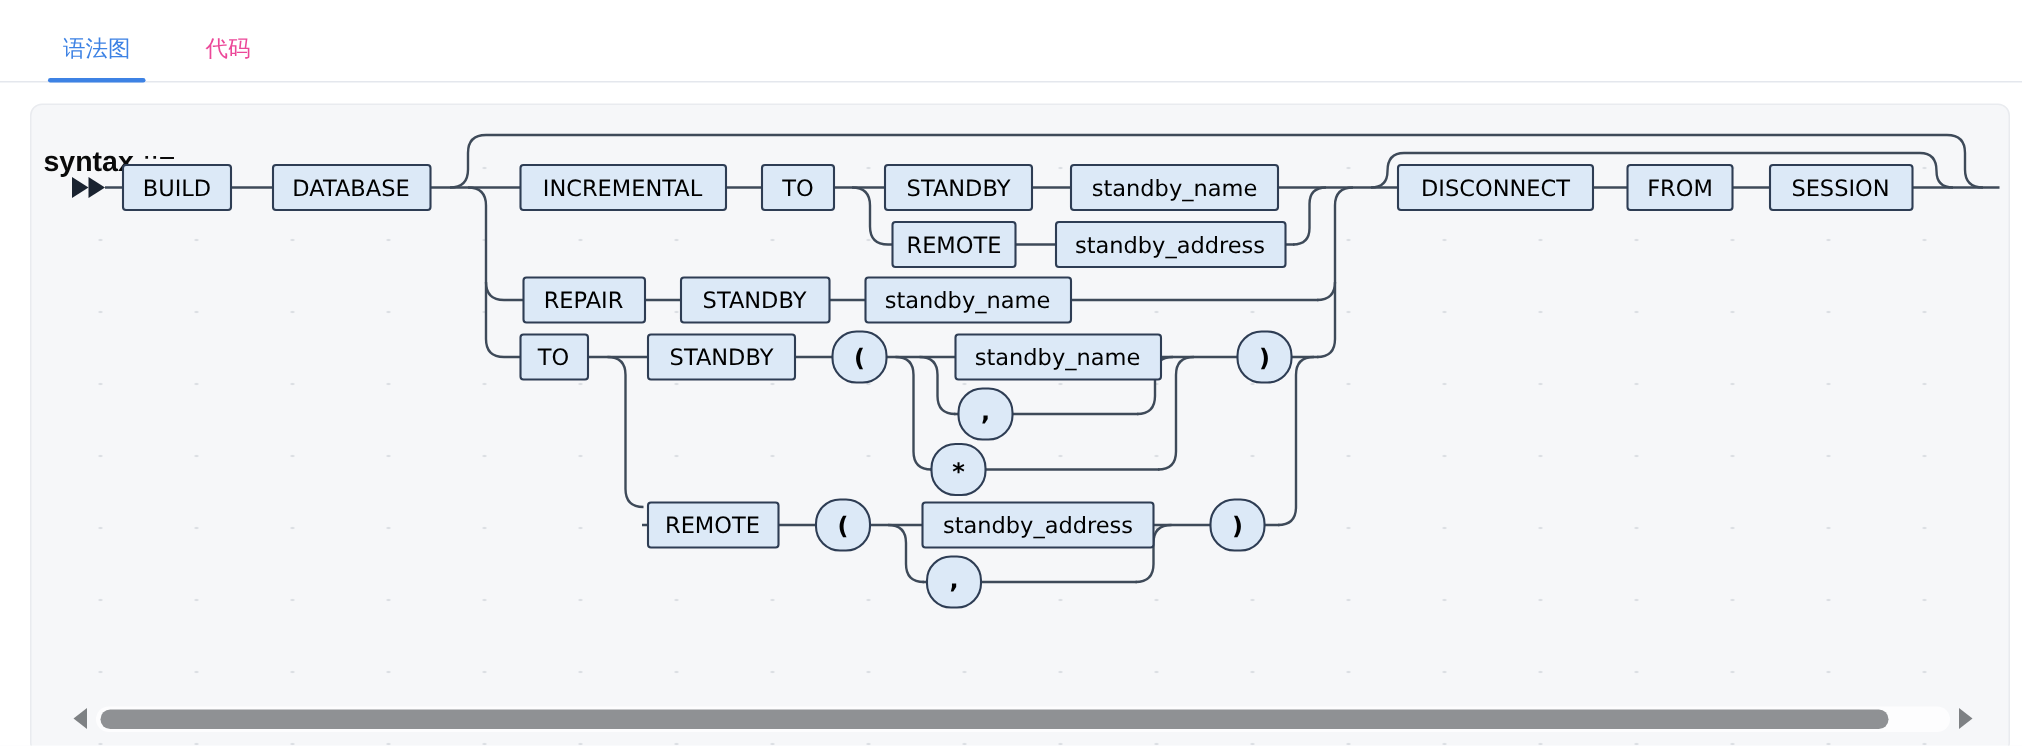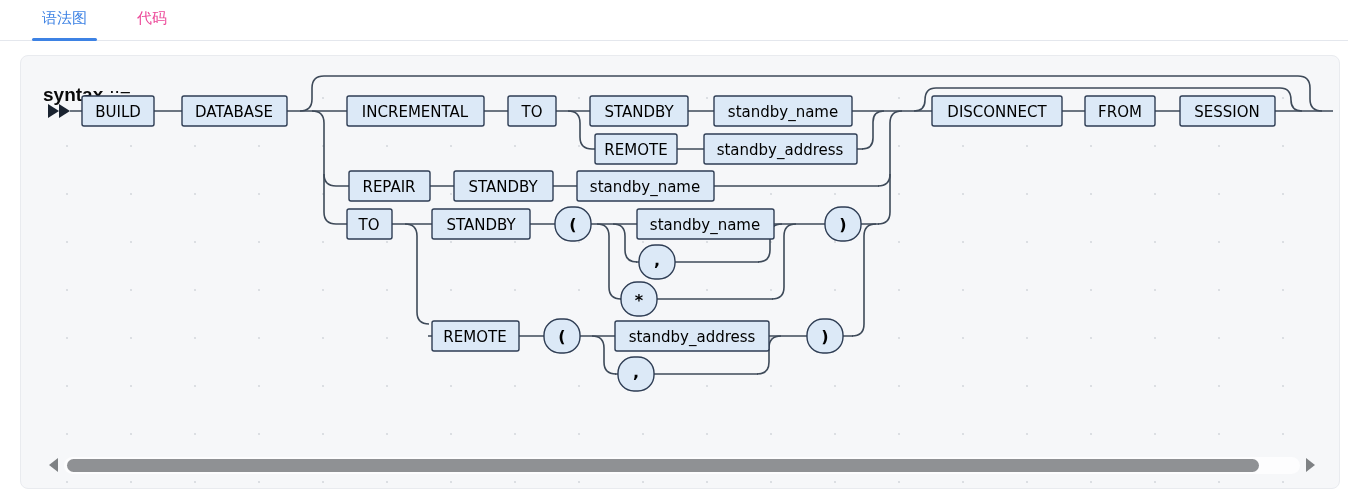--- a/index.html
+++ b/index.html
@@ -1,33 +1,33 @@
 <!DOCTYPE html>
 <html><head>
 <meta charset="utf-8">
 <style>
   * { margin:0; padding:0; box-sizing:border-box; }
   html,body { width:1348px; height:497px; background:#ffffff; overflow:hidden;
               font-family:"Liberation Sans","DejaVu Sans",sans-serif; }
 
   
-  .tabbar { height:41px; border-bottom:1px solid #e4e7ed; display:flex;
+  .tabbar { height:55px; border-bottom:1px solid #e4e7ed; display:flex;
             align-items:flex-end; padding-left:32px; }
   .tab { position:relative; font-size:15px; padding:0 10px 12px 10px; margin-right:30px;
          color:#ec4899; cursor:pointer; }
   .tab.active { color:#3d82e4; font-weight:500; }
   .tab.active::after { content:""; position:absolute; left:0; right:0; bottom:-1px;
          height:3px; background:#3d82e4; border-radius:2px; }
 
   
   .panel { position:relative; margin:14px 8px 0 20px; width:1320px; height:434px;
            background:#f6f7f9; border:1px solid #e9ebef; border-radius:8px;
            background-image:radial-gradient(rgba(125,135,150,0.22) 1px, transparent 1.4px);
            background-size:64px 48px; background-position:14px 18px; overflow:hidden; }
-  .syntax-title { position:absolute; top:28px; left:22px; font-size:19px; color:#0a0a0a; }
+  .syntax-title { position:absolute; top:28px; left:8px; font-size:19px; color:#0a0a0a; }
   .syntax-title .kw { font-weight:bold; }
   .syntax-title .op { font-weight:normal; margin-left:6px; }
 
   svg.diagram { position:absolute; left:-1px; top:0; display:block; }
 
   .wire  { fill:none; stroke:#3e4a59; stroke-width:1.6; }
   .term  { stroke:#2e3d54; stroke-width:1.4; }
   .tlabel{ font-family:"DejaVu Sans","Liberation Sans",sans-serif; font-size:15px;
            fill:#000; text-anchor:middle; }
   .psym  { font-weight:bold; font-size:16px; }

